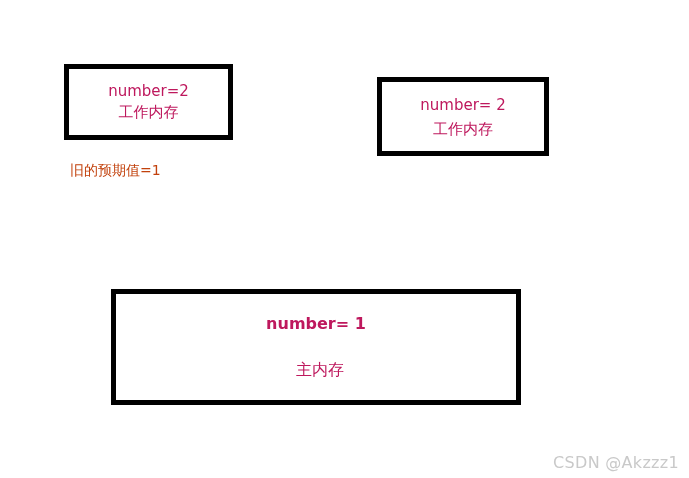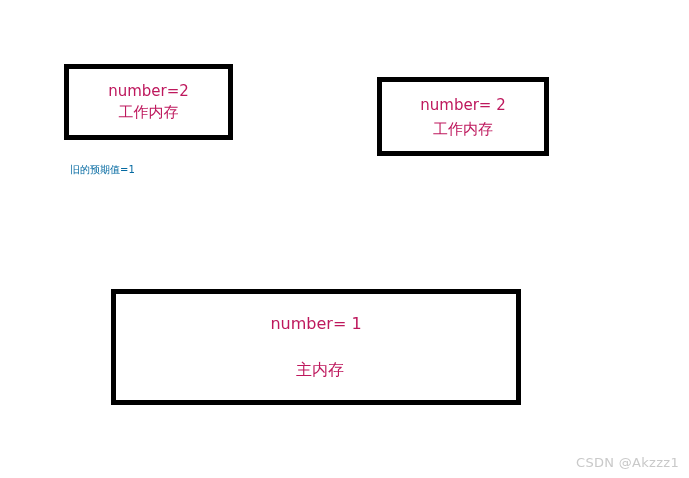--- a/index.html
+++ b/index.html
@@ -67,51 +67,52 @@
   
   #main-memory-box {
     left: 111px;
     top: 289px;
     width: 410px;
     height: 116px;
   }
   #main-memory-box .line-value {
     font-size: 16px;
     line-height: 22px;
+    font-weight: bold;
   }
   #main-memory-box .line-name {
     font-size: 16px;
     line-height: 22px;
     margin-top: 24px;
     margin-left: 8px;
   }
 
   
   .expected-caption {
     position: absolute;
-    font-size: 10px;
+    font-size: 14px;
     line-height: 20px;
     white-space: pre;
-    color: #0369a1;
+    color: #c2410c;
   }
   #expected-caption-1 {
     left: 70px;
     top: 160px;
   }
   #expected-caption-2 {
     left: 386px;
     top: 161px;
   }
 
   
   #watermark {
     position: absolute;
     right: 10px;
     bottom: 8px;
-    font-size: 13px;
+    font-size: 16px;
     line-height: 14px;
     color: #c9c9c9;
     letter-spacing: 0.3px;
     white-space: pre;
   }
 </style>
 </head>
 <body>
 
 <div class="canvas">

